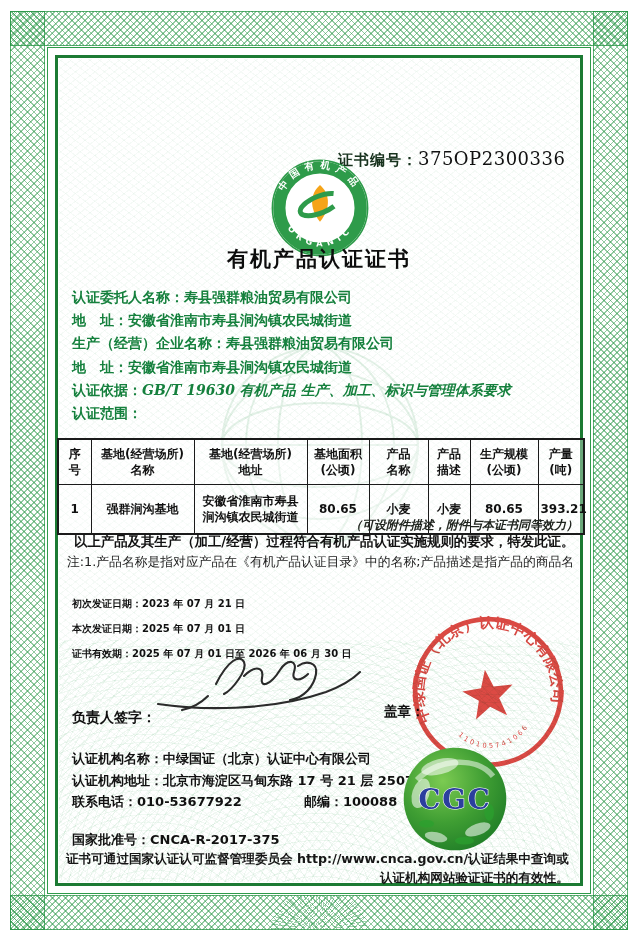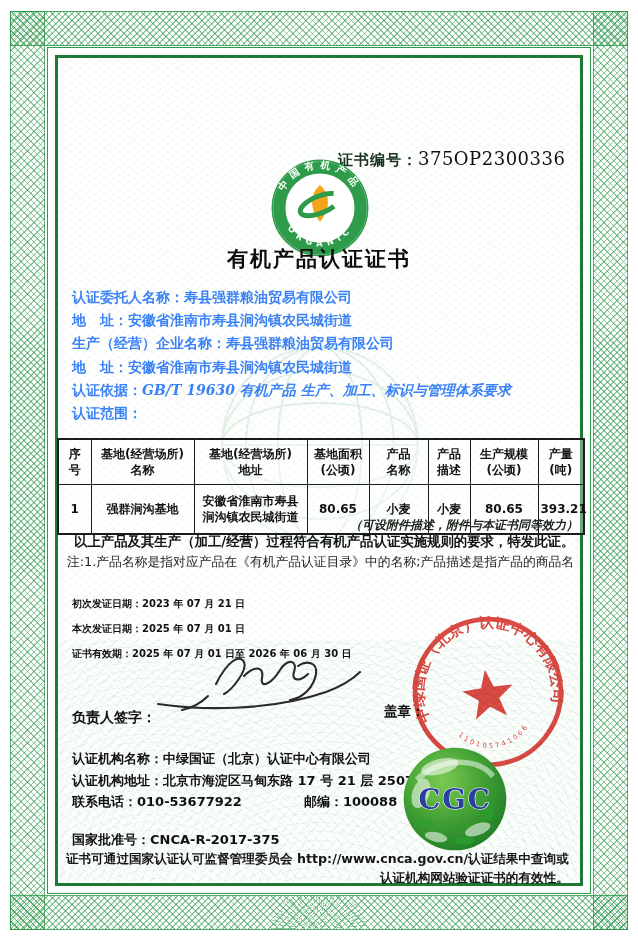--- a/index.html
+++ b/index.html
@@ -28,21 +28,21 @@
       repeating-radial-gradient(circle at 50% 150%, rgba(70,170,100,.16) 0 1px, transparent 1px 9px),
       repeating-radial-gradient(circle at 85% 135%, rgba(70,170,100,.14) 0 1px, transparent 1px 8px);}
   .wm-globe{position:absolute;left:205px;top:330px;opacity:.16;pointer-events:none;}
   
   .certno{position:absolute;left:338px;top:148px;white-space:nowrap;}
   .certno .lab{font-weight:bold;font-size:15px;color:#17321d;letter-spacing:1px;}
   .certno .num{font-family:"DejaVu Serif","Liberation Serif",serif;font-size:18px;color:#101010;letter-spacing:.5px;}
   .orglogo{position:absolute;left:271px;top:159px;}
   .title{position:absolute;left:0;right:0;top:245px;text-align:center;font-size:21px;font-weight:bold;letter-spacing:2px;color:#0d0d0d;}
   .fields{position:absolute;left:72px;top:286px;}
-  .fline{font-size:14px;font-weight:bold;line-height:23.2px;white-space:nowrap;color:#3b82f6;}
+  .fline{font-size:14px;font-weight:bold;line-height:23.2px;white-space:nowrap;color:#15803d;}
   .kai{font-family:"DejaVu Serif","Liberation Serif",serif;font-style:italic;font-weight:600;}
   table.scope{position:absolute;left:57px;top:438px;width:526px;border-collapse:collapse;table-layout:fixed;
       border:2px solid #1b1b1b;background:rgba(255,255,255,.35);}
   table.scope th,table.scope td{border:1.5px solid #1b1b1b;text-align:center;vertical-align:middle;
       white-space:pre-line;padding:1px 2px;}
   table.scope th{font-size:12px;font-weight:bold;height:42px;line-height:16px;}
   table.scope td{font-size:12px;font-weight:bold;height:46px;line-height:16px;}
   .attach{position:absolute;right:60px;top:517px;font-size:12px;color:#20251f;font-style:italic;}
   .decl{position:absolute;left:74px;top:533px;font-size:13.4px;font-weight:bold;white-space:nowrap;}
   .remark{position:absolute;left:67px;top:552px;font-size:12.8px;font-weight:normal;color:#1d1d1d;line-height:19px;}

